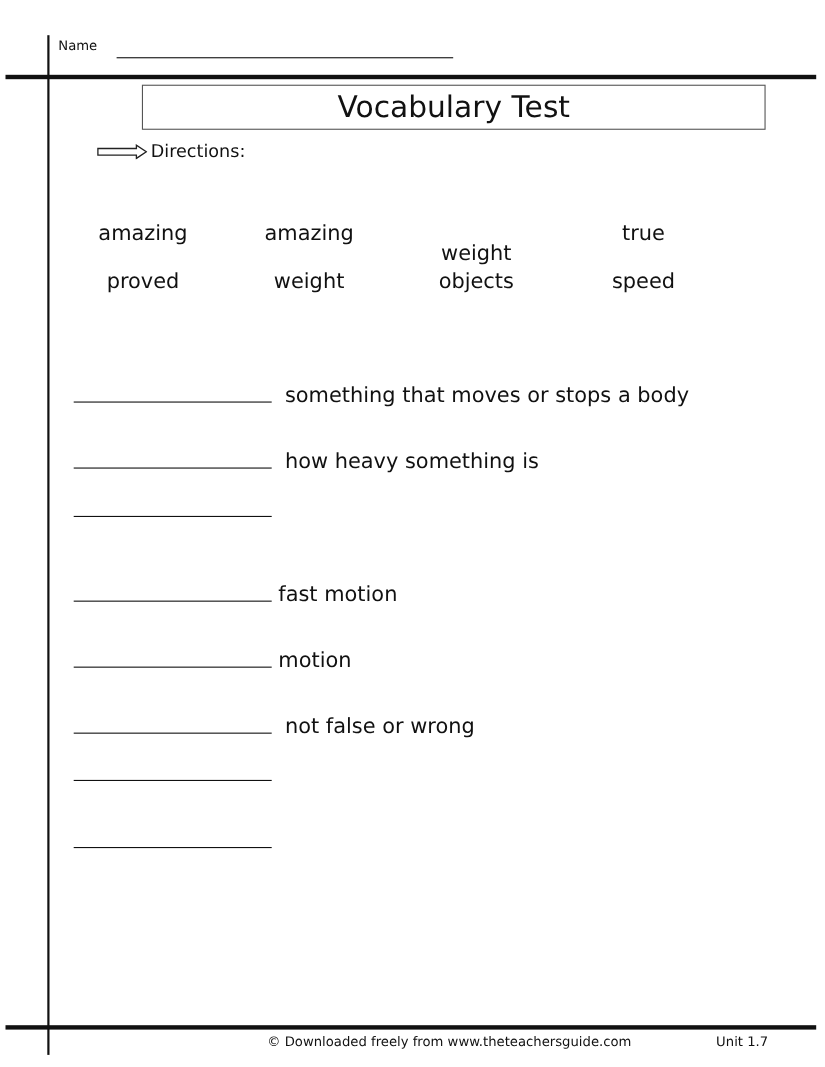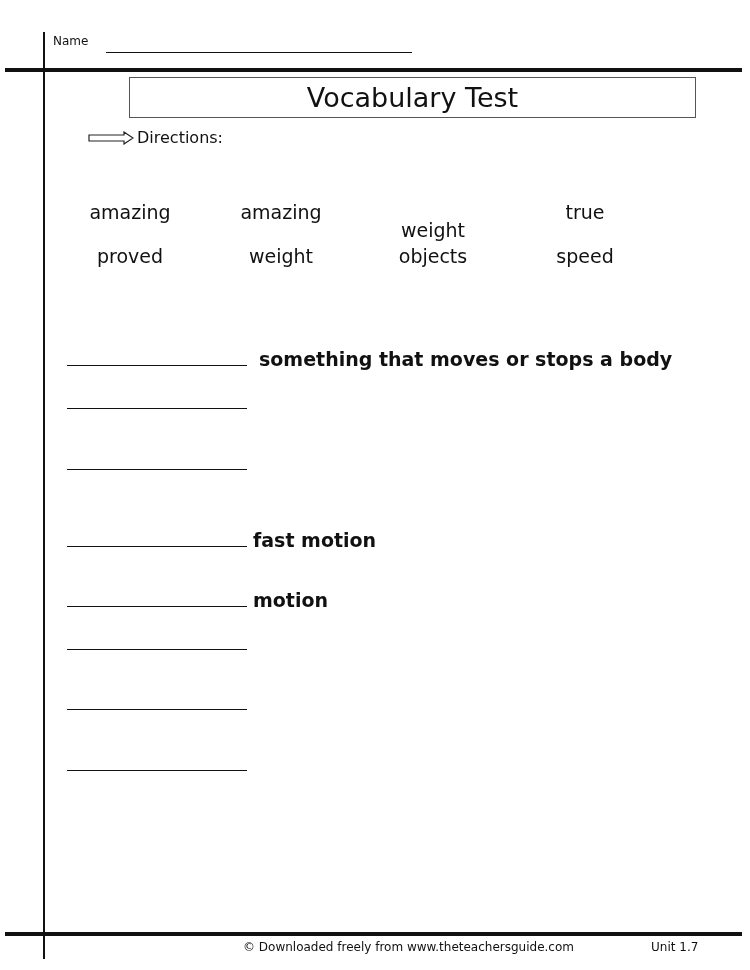--- a/index.html
+++ b/index.html
@@ -12,21 +12,21 @@
   .name-label { left:53px; top:34px; font-size:12px; }
   .name-line { left:106px; top:52px; width:306px; height:0; border-bottom:1.5px solid #111; }
   .title-box { left:89px; top:77px; width:567px; height:41px; border:1.5px solid #555; box-sizing:border-box;
                display:flex; align-items:center; justify-content:center;margin-left:40px; }
   .title-text { font-size:27px; }
   .directions { left:88px; top:128px; display:flex; align-items:center; }
   .arrow { width:46px; height:14px; margin-right:3px; }
   .dir-label { font-size:16px; margin-right:10px; }
   .dir-text { font-size:15px; }
   .word { font-size:19px; position:absolute; transform:translateX(-50%); white-space:nowrap; }
-  .def-row { position:absolute; left:67px; display:flex; align-items:flex-end;font-weight:bold; }
+  .def-row { position:absolute; left:67px; display:flex; align-items:flex-end; }
   .blank { width:180px; height:0; border-bottom:1.5px solid #111; margin-right:12px; margin-bottom:4px; }
   .def { font-size:19px; white-space:nowrap; }
   .footer-text { left:243px; top:940px; font-size:12px; }
   .unit { left:651px; top:940px; font-size:12px; }
 </style>
 </head>
 <body>
 
 <div class="abs vline"></div>
 <div class="abs hline-top"></div>
@@ -57,34 +57,36 @@
   <span class="word" style="left:585px;top:245px">speed</span>
 </div>
 
 <div>
   <div class="def-row" style="top:348px">
     <div class="blank"></div>
     <span class="def">something that moves or stops a body</span>
   </div>
   <div class="def-row" style="top:408px">
     <div class="blank"></div>
+    <span class="def">how heavy something is</span>
   </div>
   <div class="def-row" style="top:469px">
     <div class="blank"></div>
   </div>
   <div class="def-row" style="top:529px">
     <div class="blank" style="margin-right:6px"></div>
     <span class="def">fast motion</span>
   </div>
   <div class="def-row" style="top:589px">
     <div class="blank" style="margin-right:6px"></div>
     <span class="def">motion</span>
   </div>
   <div class="def-row" style="top:649px">
     <div class="blank"></div>
+    <span class="def">not false or wrong</span>
   </div>
   <div class="def-row" style="top:709px">
     <div class="blank"></div>
   </div>
   <div class="def-row" style="top:770px">
     <div class="blank"></div>
   </div>
 </div>
 
 <div class="abs footer-text">© Downloaded freely from www.theteachersguide.com</div>

